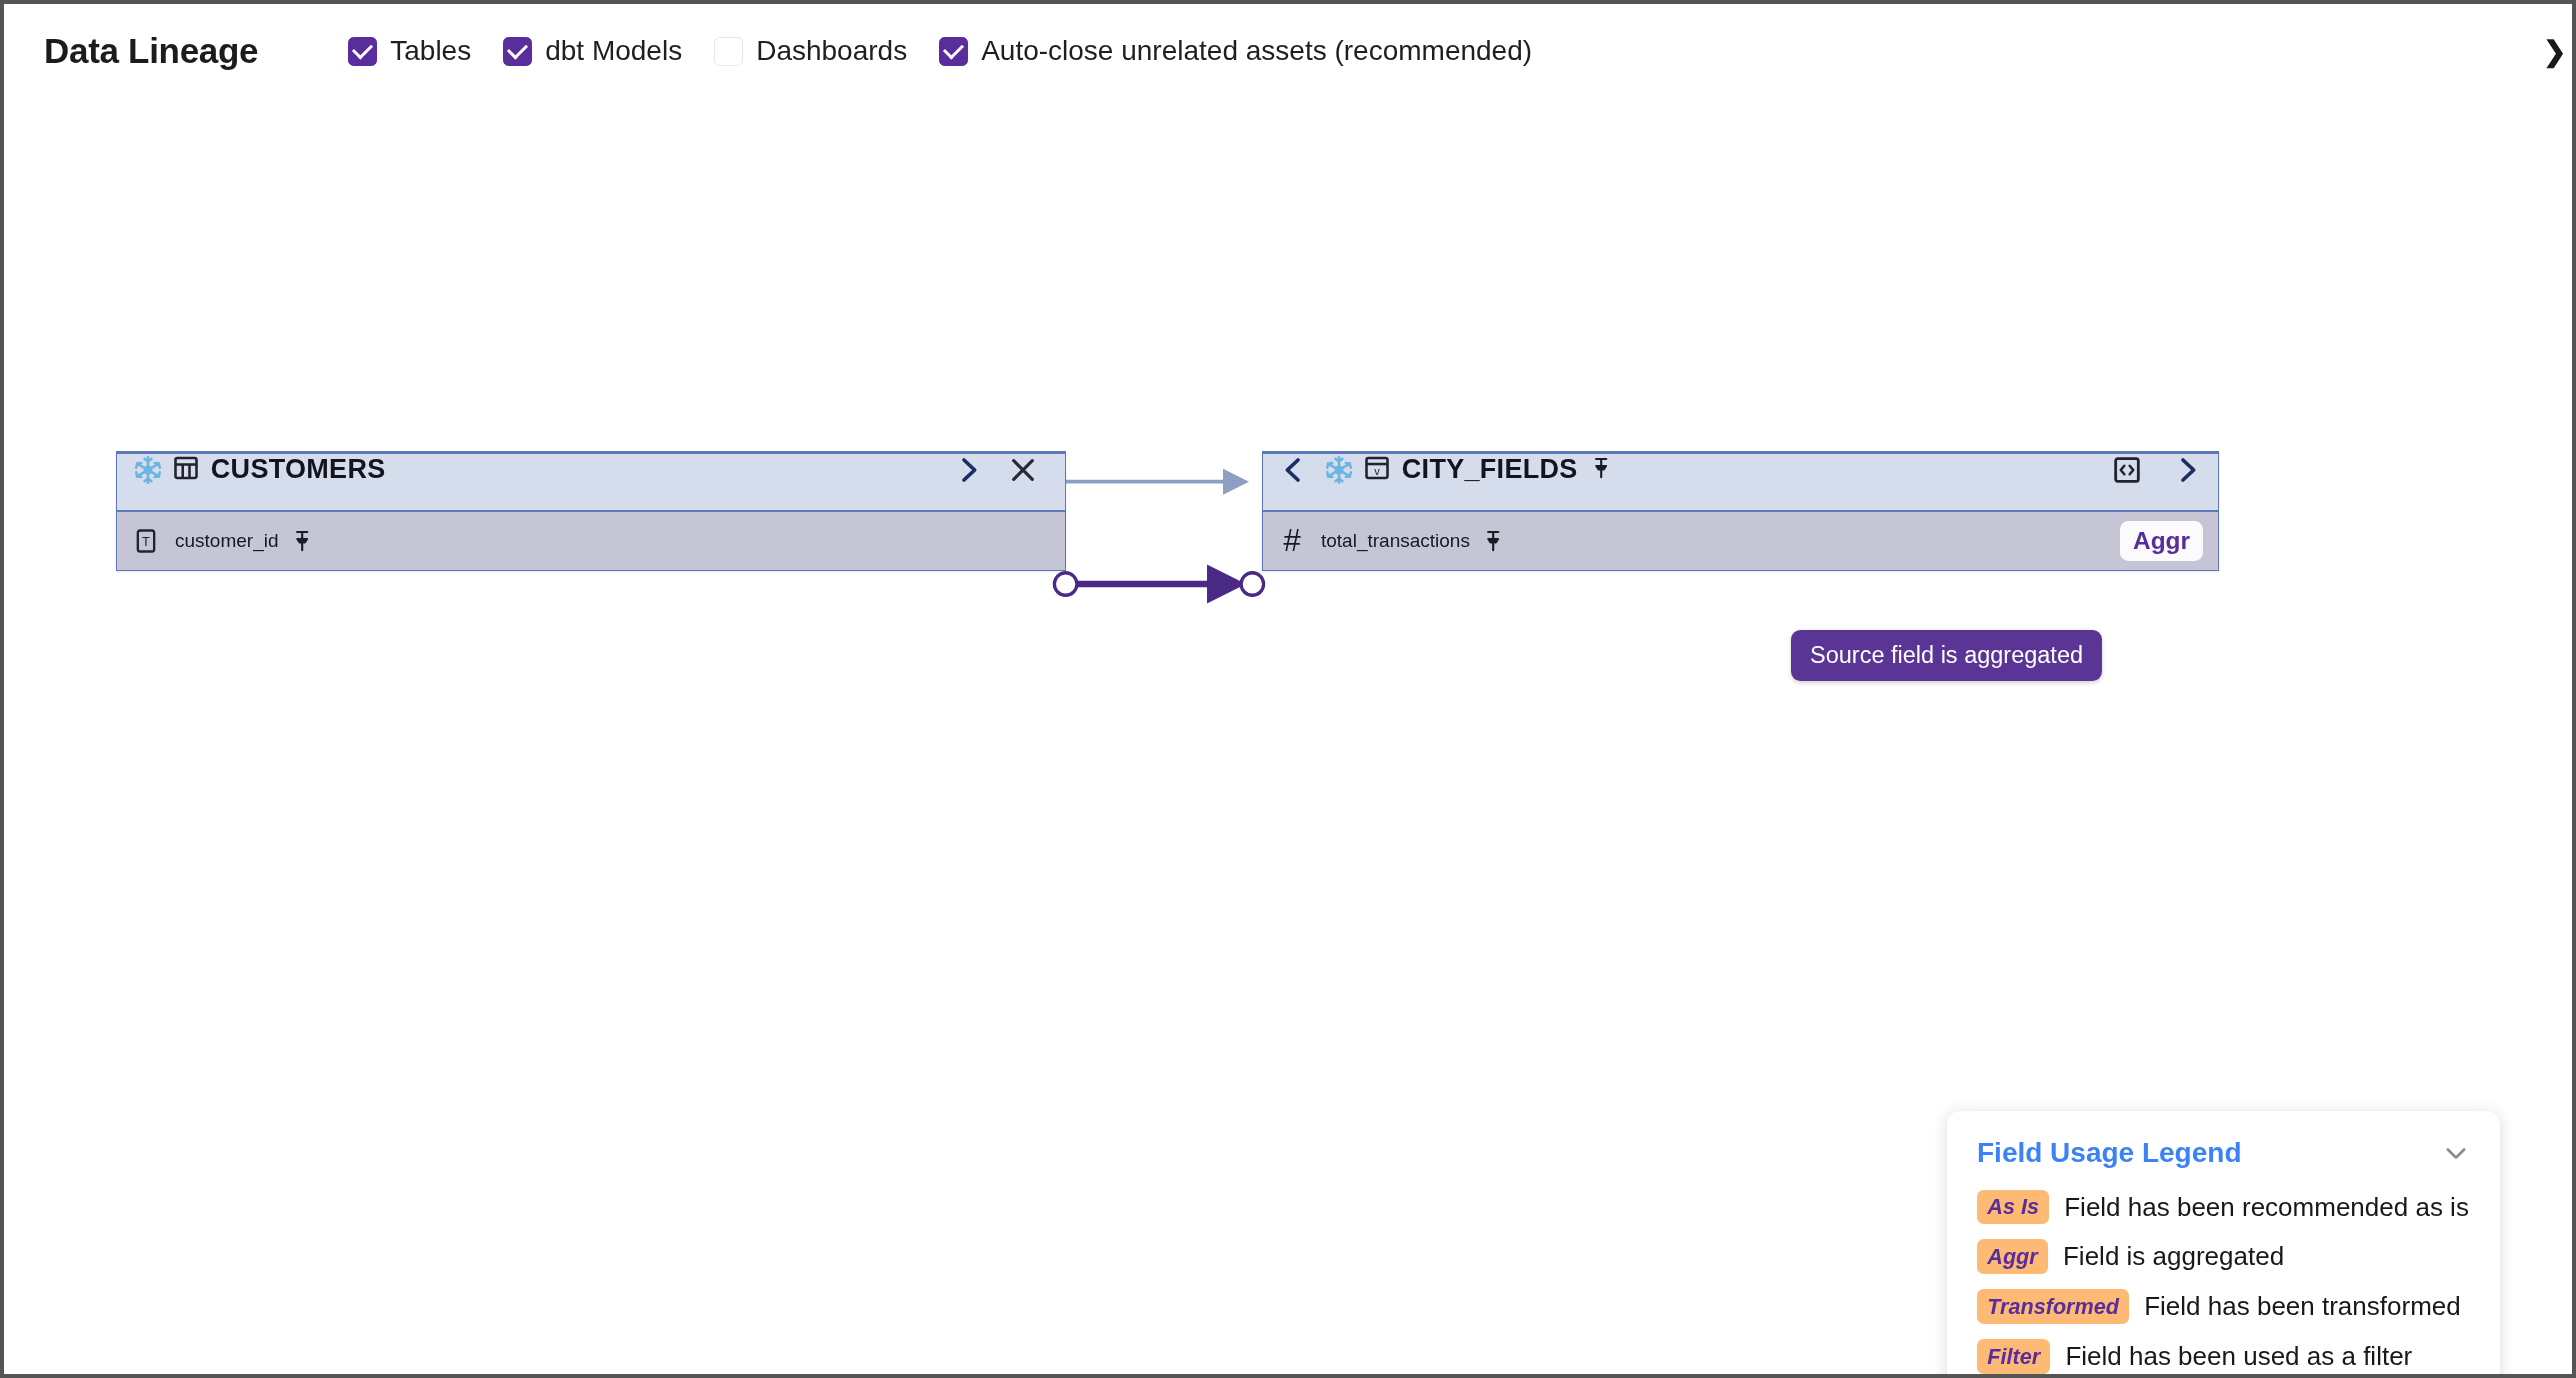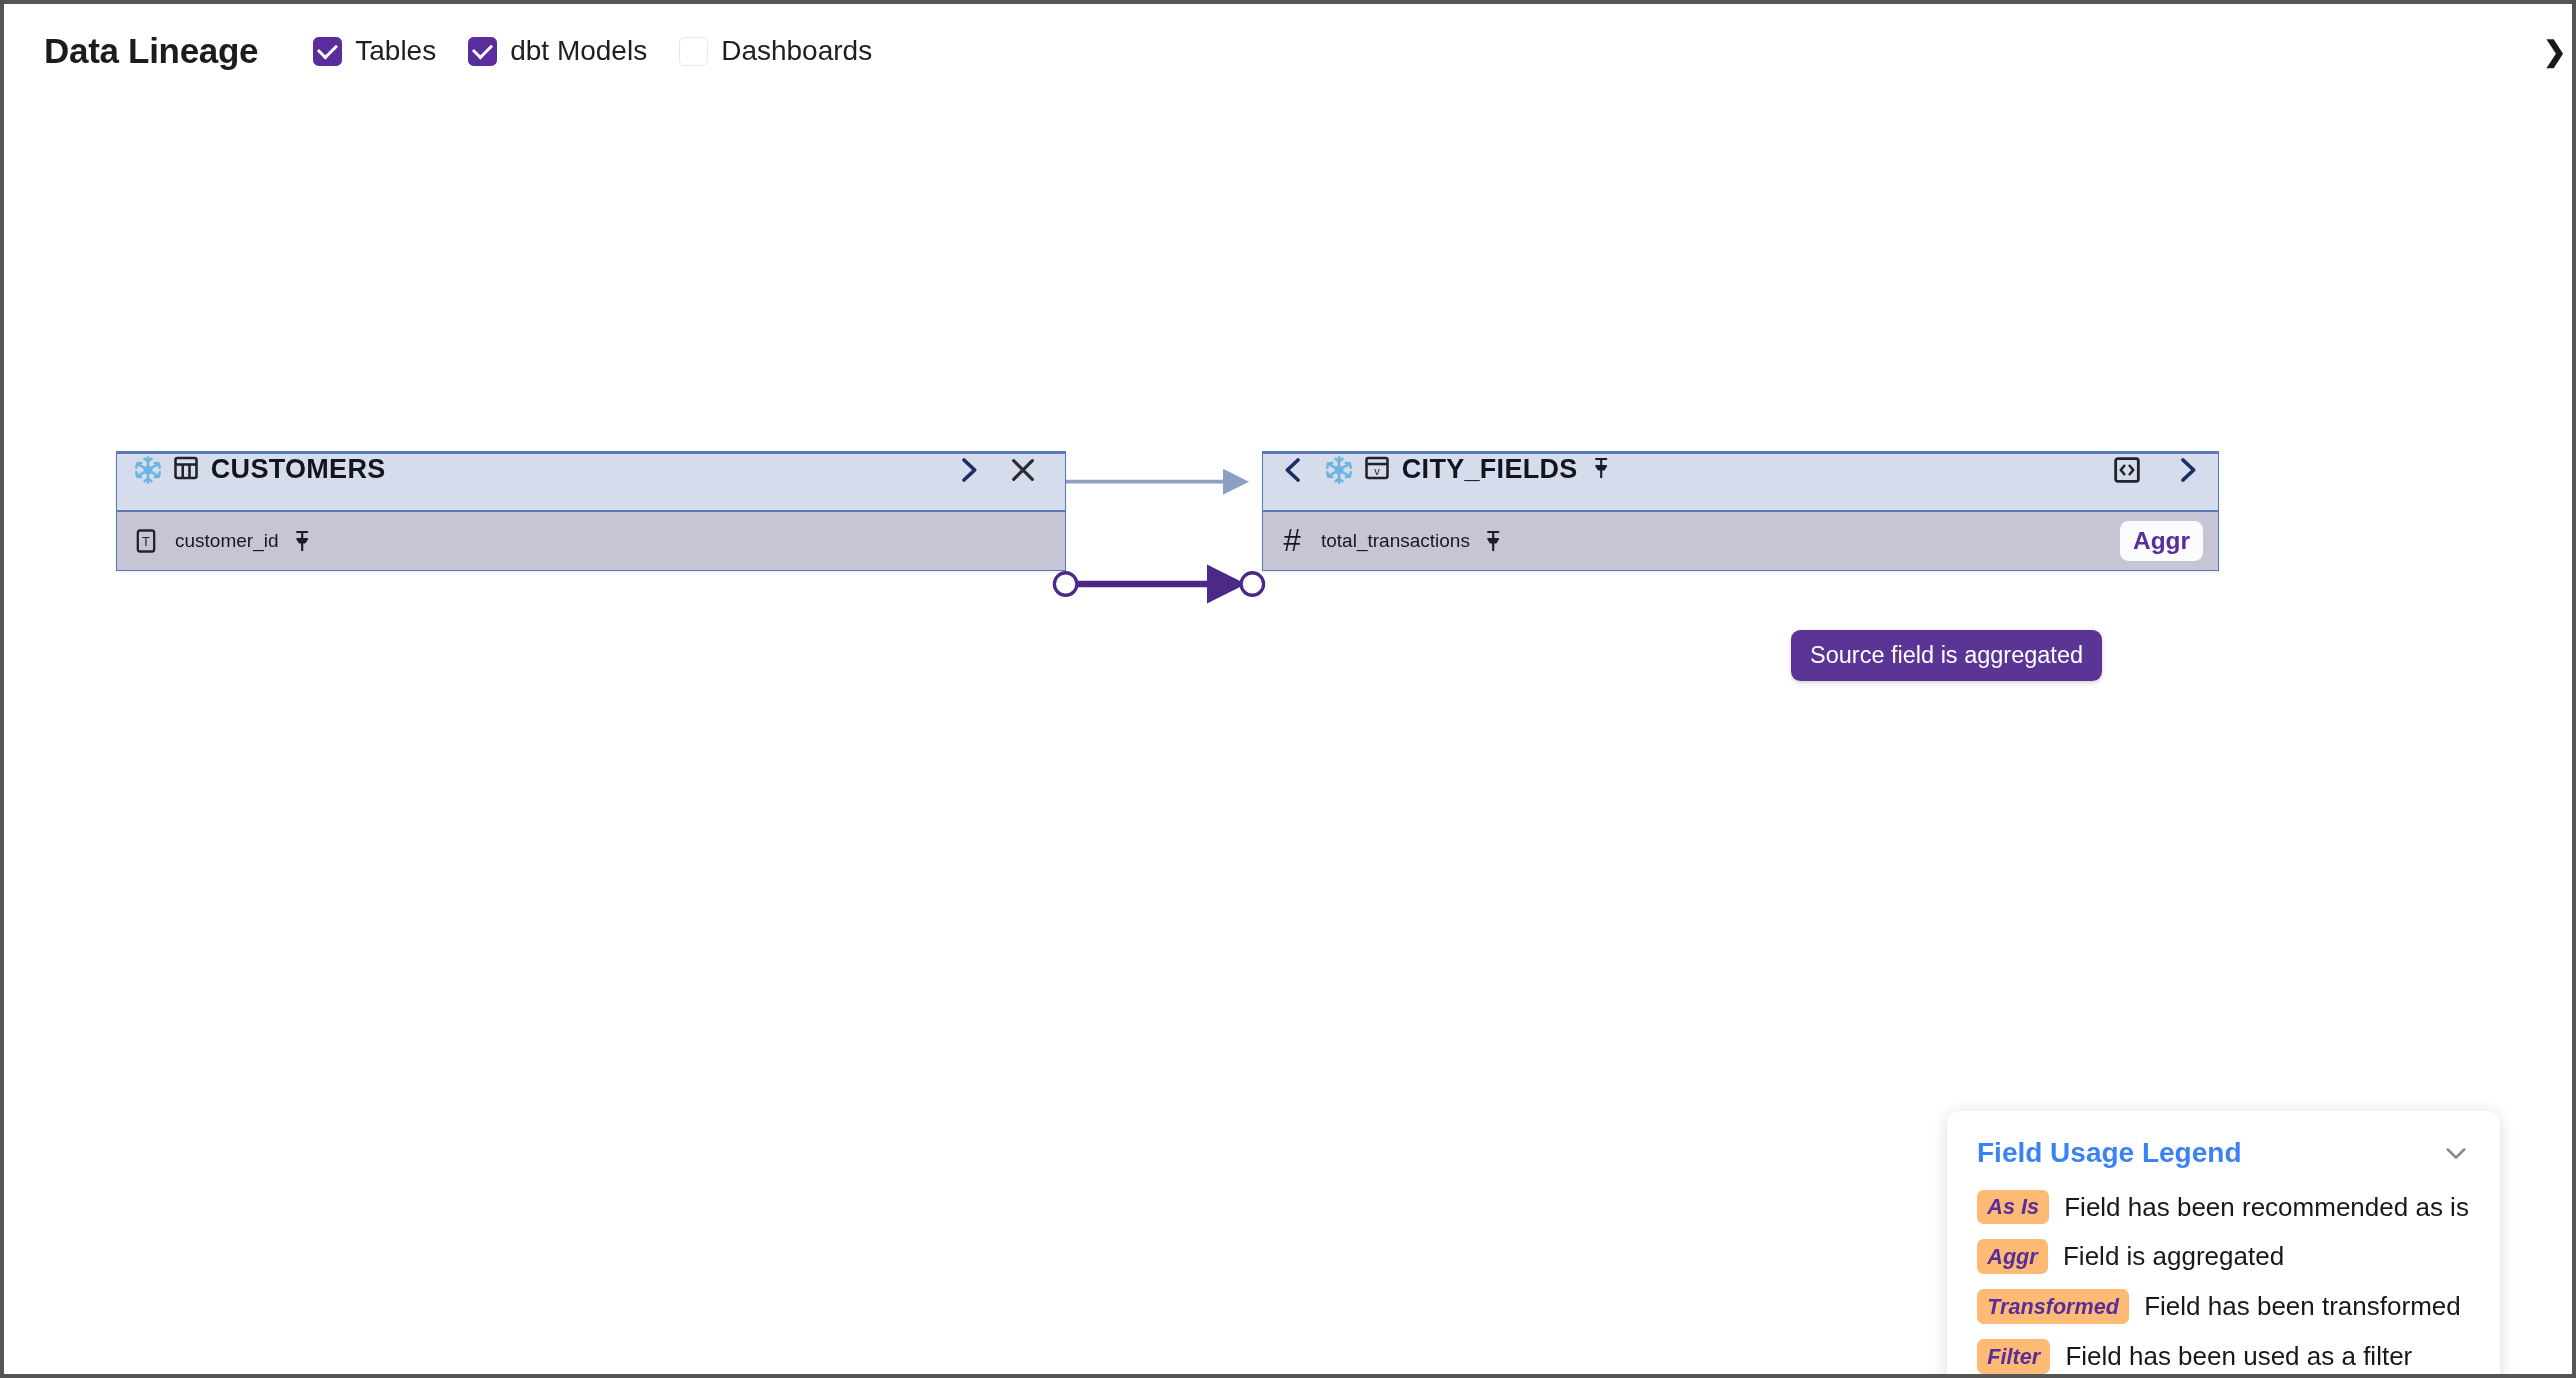--- a/index.html
+++ b/index.html
@@ -40,20 +40,21 @@
     font-weight: bold;
     color: #1c1c1c;
     letter-spacing: -0.3px;
     margin-right: 55px;
     white-space: nowrap;
   }
   .chk-group {
     display: flex;
     align-items: center;
     gap: 0px;
+    margin-left: 35px;
   }
   .chk-item {
     display: flex;
     align-items: center;
     margin-right: 32px;
     white-space: nowrap;
   }
   .chk-item:last-child { margin-right: 0; }
   .chk-box {
     width: 29px;
@@ -295,20 +296,26 @@
           <span class="tick"></span>
         </span>
         <span class="chk-label">dbt Models</span>
       </label>
 
       <label class="chk-item">
         <span class="chk-box off"></span>
         <span class="chk-label">Dashboards</span>
       </label>
 
+      <label class="chk-item">
+        <span class="chk-box on">
+          <span class="tick"></span>
+        </span>
+        <span class="chk-label">Auto-close unrelated assets (recommended)</span>
+      </label>
 
     </div>
 
     <div class="header-collapse">❯</div>
   </div>
 
   <div class="canvas">
 
     <svg class="edges" width="2567" height="1279" viewBox="0 0 2730 1360">
       <defs>

